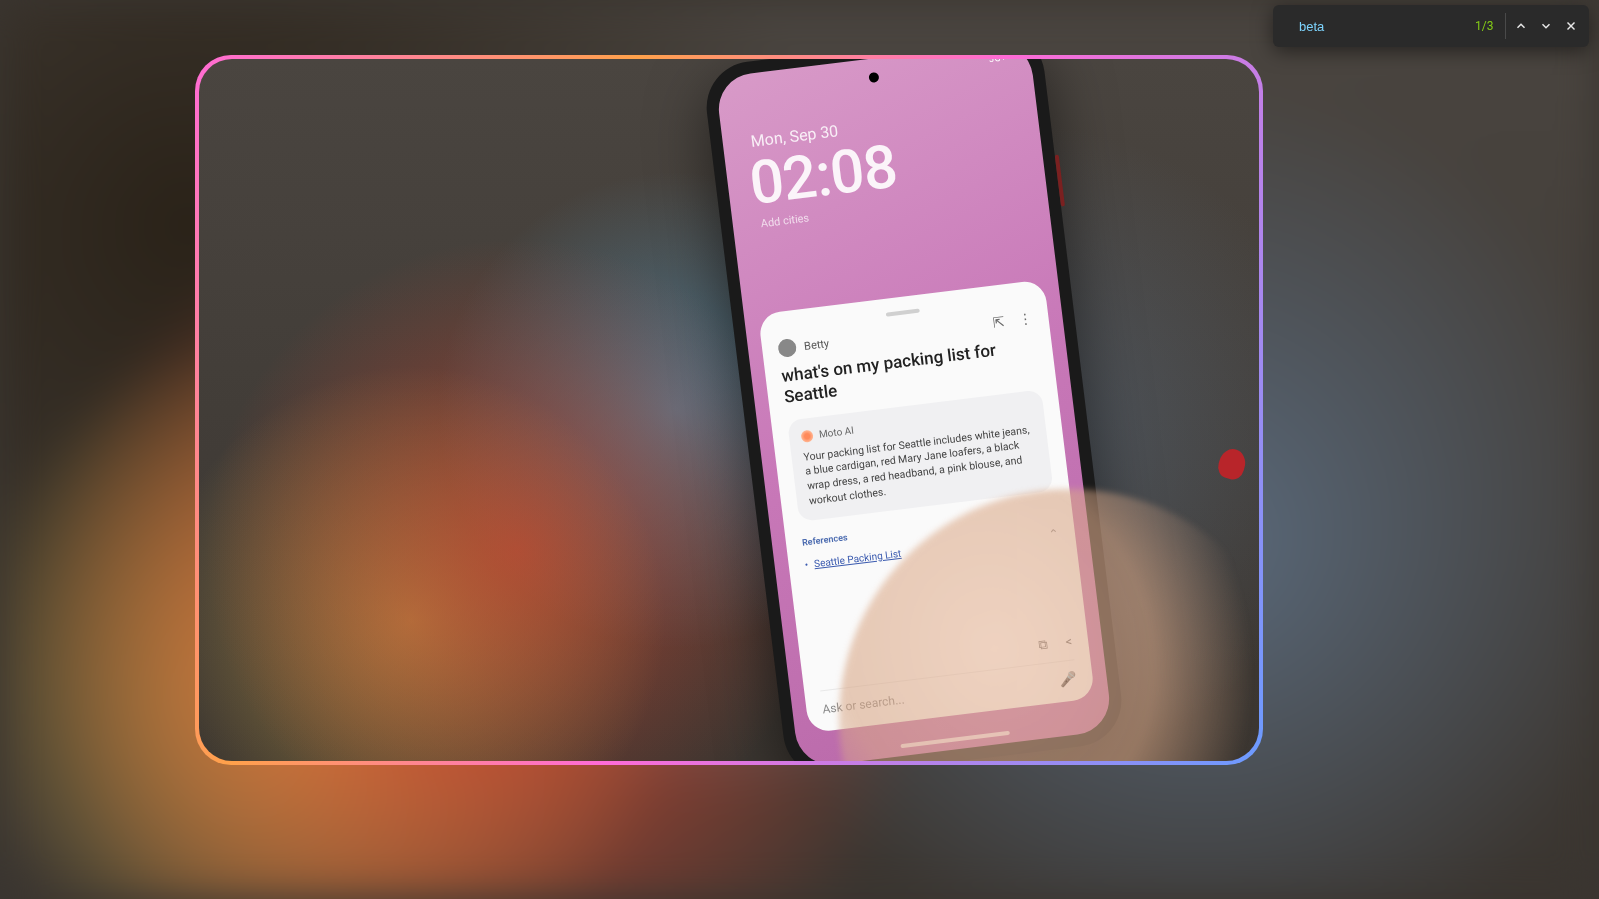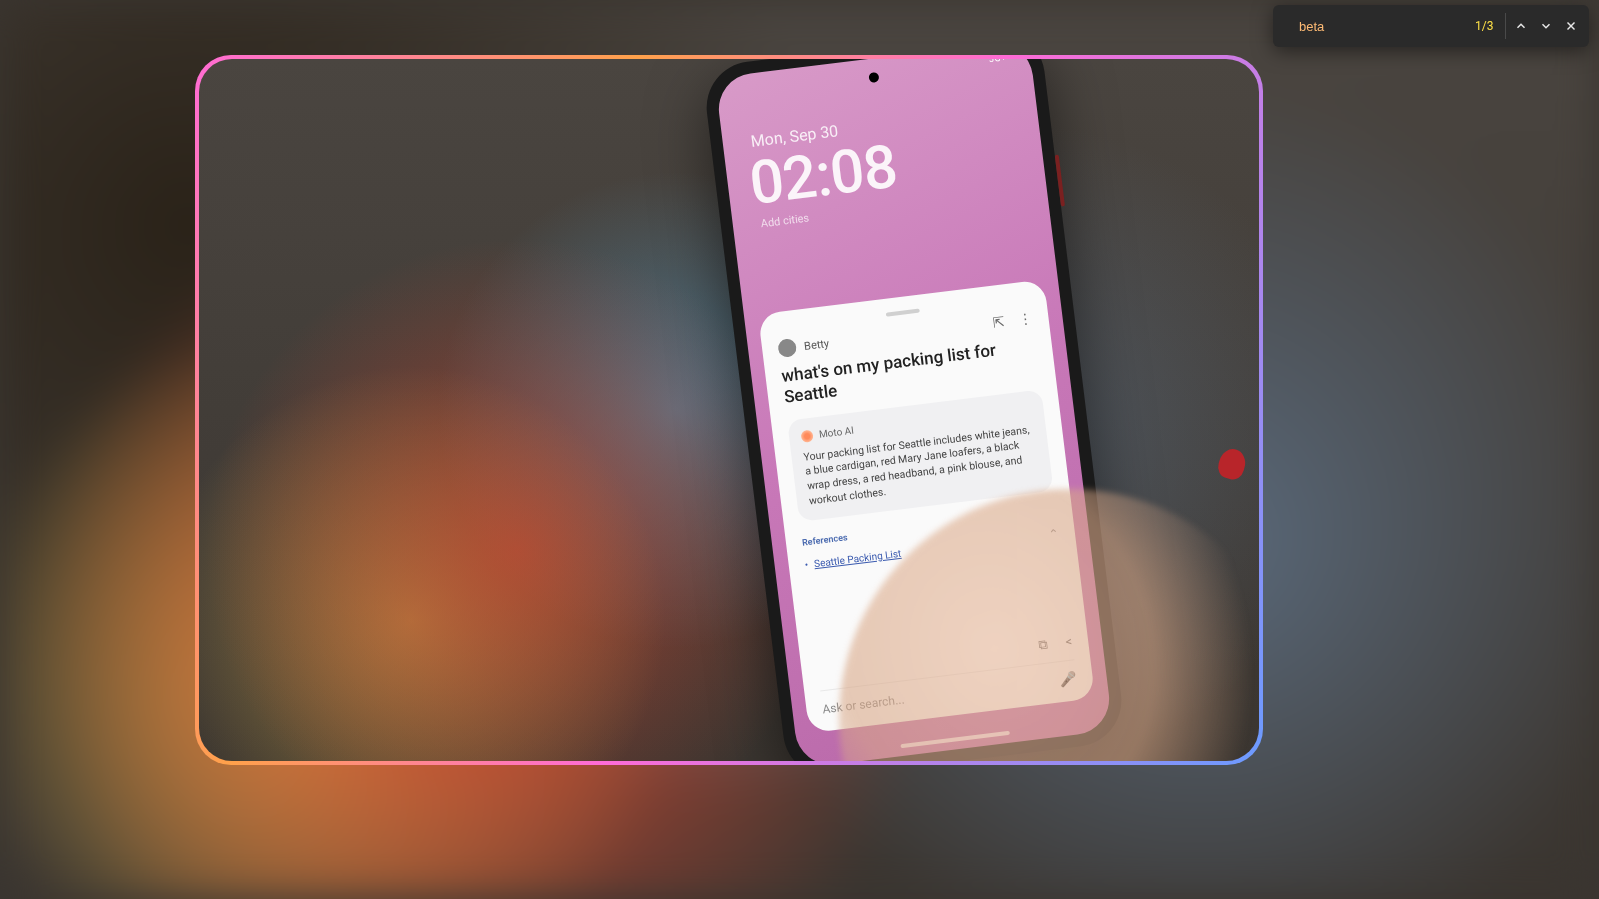--- a/index.html
+++ b/index.html
@@ -307,29 +307,29 @@
   background: #2a2a2a;
   border-radius: 6px;
   display: flex;
   align-items: center;
   padding: 0 6px 0 14px;
   box-shadow: 0 4px 20px rgba(0,0,0,0.5);
   z-index: 100;
 }
 .findbar-input {
   flex: 1;
-  color: #fdba74;
+  color: #7dd3fc;
   font-size: 13px;
   background: transparent;
   border: none;
   outline: none;
   padding-left: 12px;
 }
 .findbar-count {
-  color: #fde047;
+  color: #84cc16;
   font-size: 12px;
   padding-right: 10px;
 }
 .findbar-divider {
   width: 1px;
   height: 26px;
   background: #4a4a4a;
   margin: 0 2px;
 }
 .findbar-btn {

